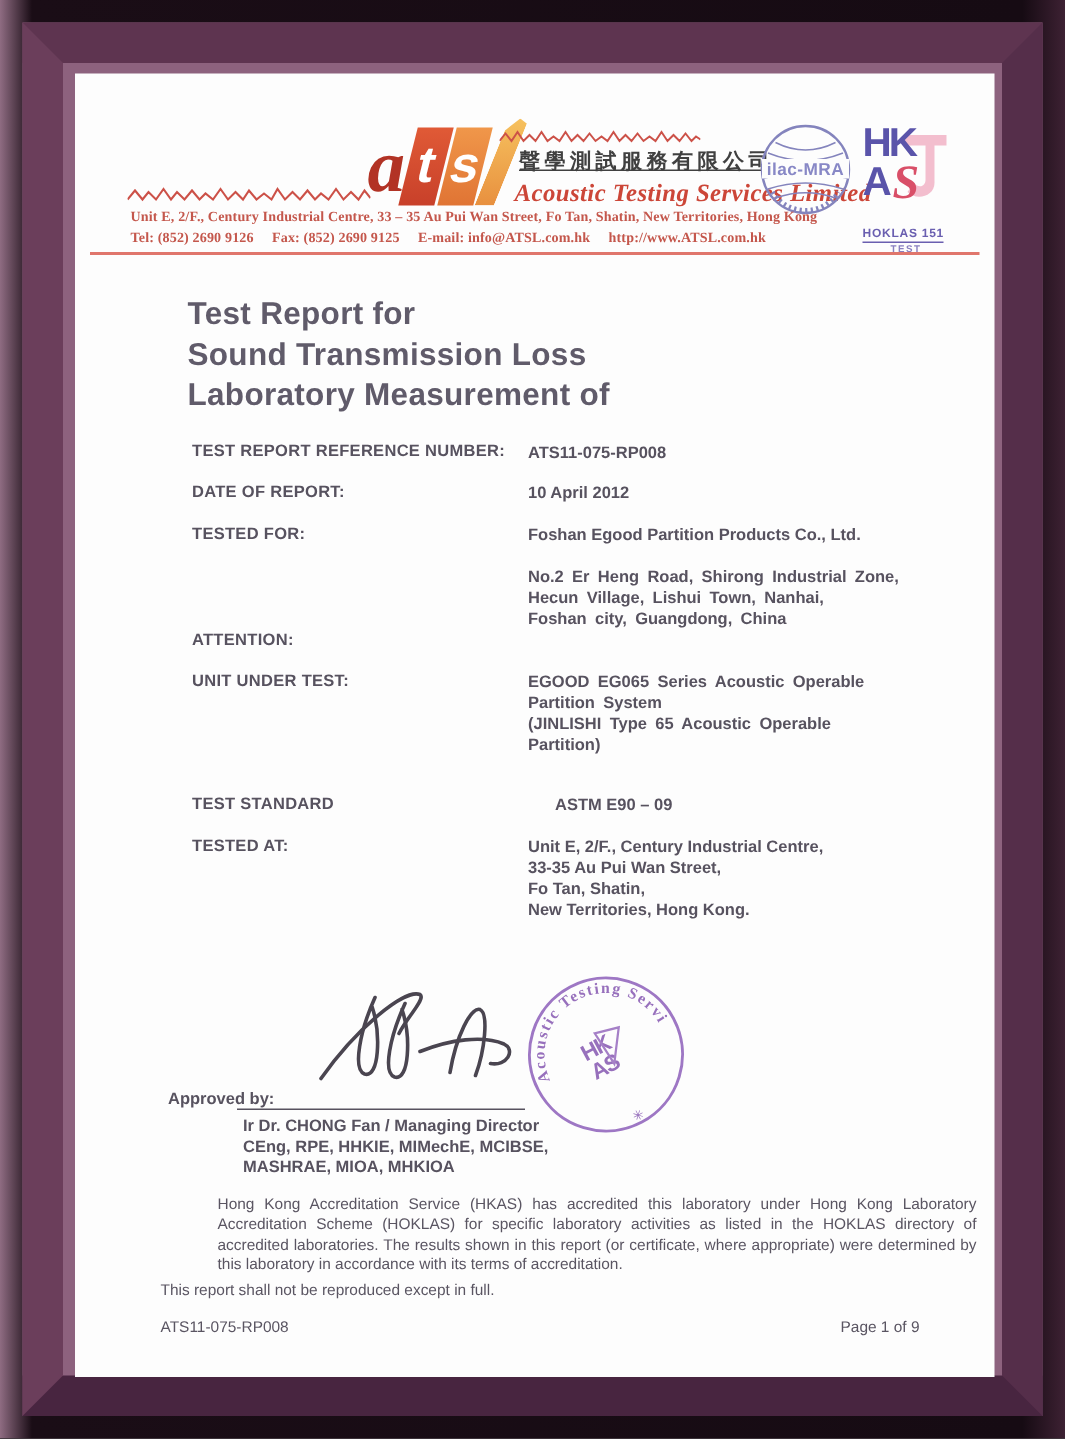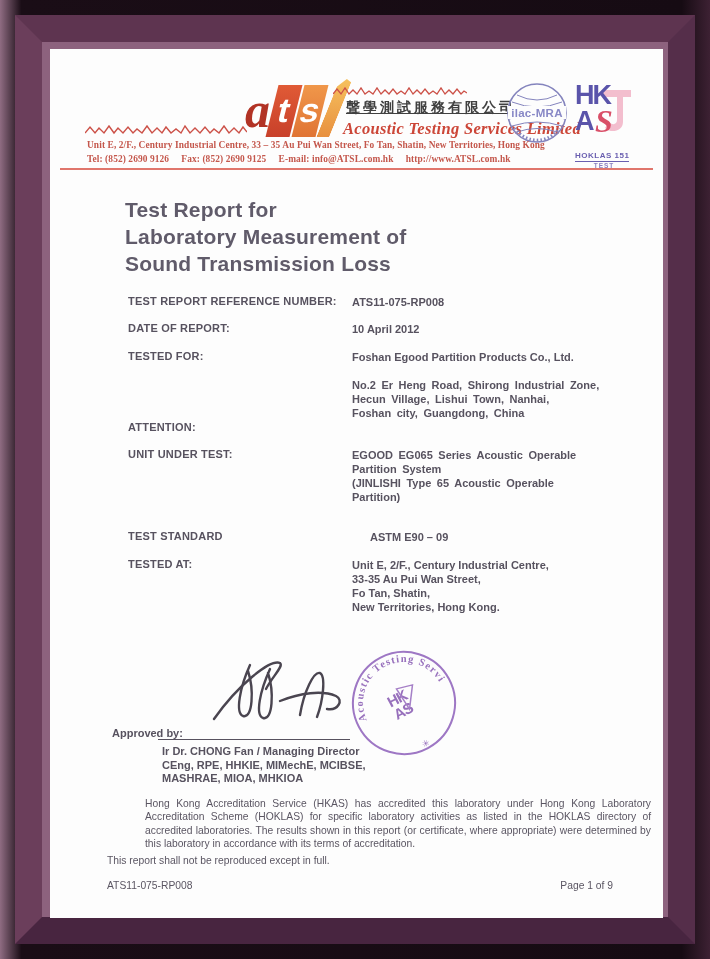--- a/index.html
+++ b/index.html
@@ -101,22 +101,22 @@
       </div>
     </div>
 
     <div class="abs red-serif addr" style="left:37px;top:91px;text-align:right;">Unit E, 2/F., Century Industrial Centre, 33 – 35 Au Pui Wan Street, Fo Tan, Shatin, New Territories, Hong Kong</div>
     <div class="abs red-serif addr" style="left:37px;top:105px;">Tel: (852) 2690 9126     Fax: (852) 2690 9125     E-mail: info@ATSL.com.hk     http://www.ATSL.com.hk</div>
 
     <div class="abs rule" style="left:10px;top:119px;width:593px;"></div>
 
     <div class="abs title" style="left:75px;top:147px;">
       <div>Test Report for</div>
+      <div>Sound Transmission Loss</div>
       <div>Laboratory Measurement of</div>
-      <div>Sound Transmission Loss</div>
     </div>
 
     <div class="abs lbl" style="left:78px;top:246px;">TEST REPORT REFERENCE NUMBER:</div>
     <div class="abs val" style="left:302px;top:246px;">ATS11-075-RP008</div>
 
     <div class="abs lbl" style="left:78px;top:273px;">DATE OF REPORT:</div>
     <div class="abs val" style="left:302px;top:273px;">10 April 2012</div>
 
     <div class="abs lbl" style="left:78px;top:301px;">TESTED FOR:</div>
     <div class="abs val" style="left:302px;top:301px;">Foshan Egood Partition Products Co., Ltd.</div>

